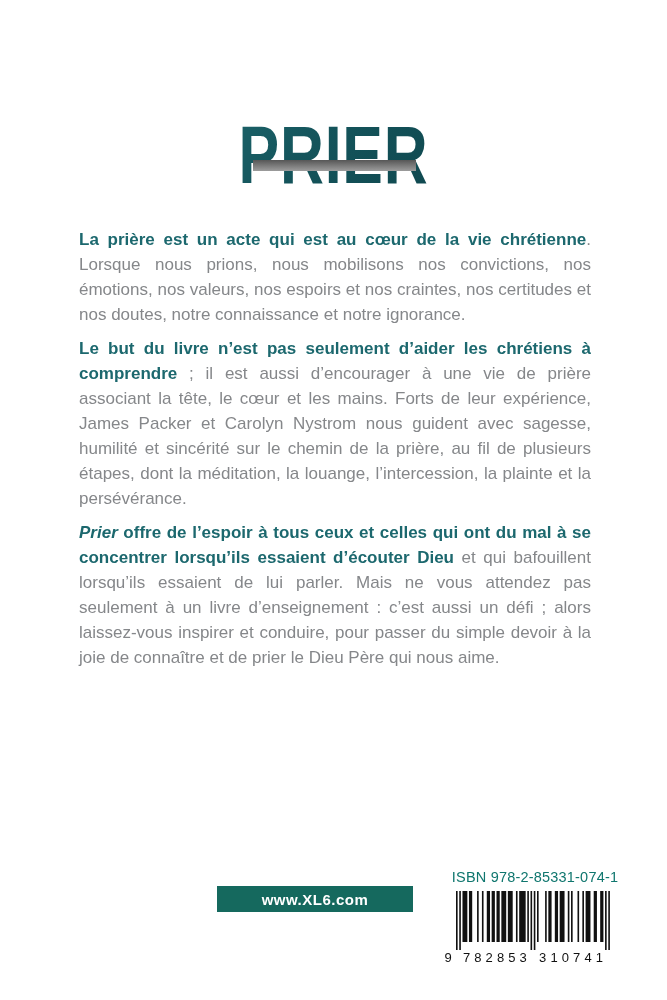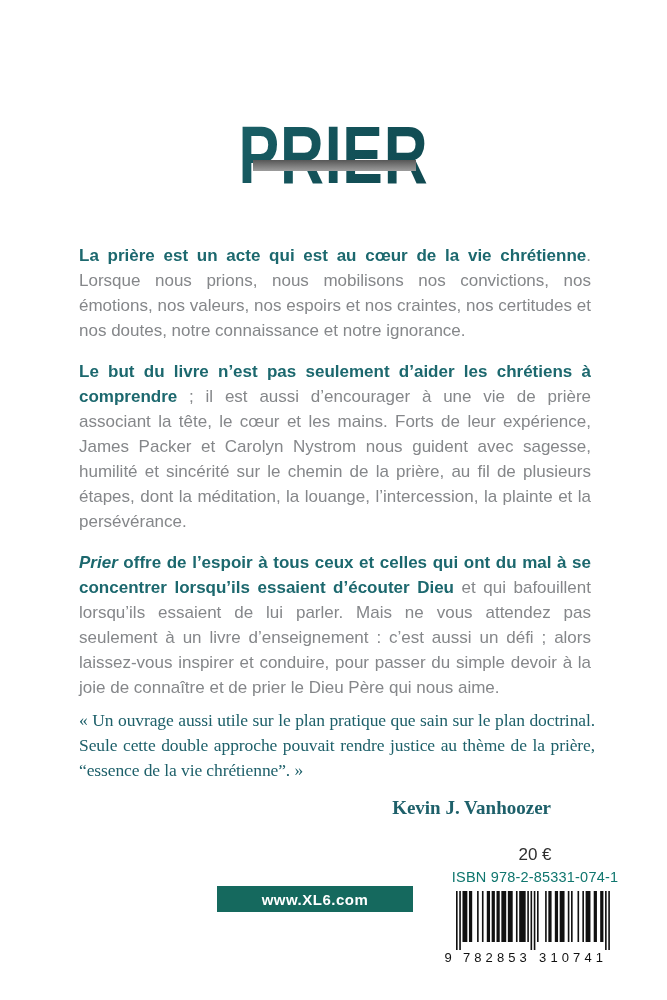--- a/index.html
+++ b/index.html
@@ -20,21 +20,21 @@
   .divider{
     position:absolute;top:160px;left:253px;width:163px;height:11px;
     background:linear-gradient(180deg,#565656,#9d9d9d);
   }
   
   .blurb{
     position:absolute;top:227px;left:79px;width:512px;
     font-size:17px;line-height:25px;text-align:justify;
     color:#85878a;
   }
-  .para{margin:16px 0 9px 0;}
+  .para{margin:0 0 9px 0;}
   .seg-lead{color:#1c686e;font-weight:bold;}
   .seg-italic-lead{color:#1c686e;font-weight:bold;font-style:italic;}
   .seg-body{color:#85878a;}
   
   .quote-block{
     position:absolute;top:708px;left:79px;width:516px;
     font-family:"Liberation Serif",serif;color:#1e606a;
   }
   .quote-text{margin:0;font-size:17.5px;line-height:25px;letter-spacing:-0.1px;text-align:justify;}
   .quote-author{margin:14px 44px 0 0;text-align:right;font-weight:bold;font-size:19px;}
@@ -72,33 +72,28 @@
 
   <h1 class="title">PRIER</h1>
   <div class="divider"></div>
 
   <main class="blurb">
       <p class="para"><span class="seg-lead">La prière est un acte qui est au cœur de la vie chrétienne</span><span class="seg-body">. Lorsque nous prions, nous mobilisons nos convictions, nos émotions, nos valeurs, nos espoirs et nos craintes, nos certitudes et nos doutes, notre connaissance et notre ignorance.</span></p>
       <p class="para"><span class="seg-lead">Le but du livre n’est pas seulement d’aider les chrétiens à comprendre</span><span class="seg-body"> ; il est aussi d’encourager à une vie de prière associant la tête, le cœur et les mains. Forts de leur expérience, James Packer et Carolyn Nystrom nous guident avec sagesse, humilité et sincérité sur le chemin de la prière, au fil de plusieurs étapes, dont la méditation, la louange, l’intercession, la plainte et la persévérance.</span></p>
       <p class="para"><span class="seg-italic-lead">Prier</span><span class="seg-lead"> offre de l’espoir à tous ceux et celles qui ont du mal à se concentrer lorsqu’ils essaient d’écouter Dieu</span><span class="seg-body"> et qui bafouillent lorsqu’ils essaient de lui parler. Mais ne vous attendez pas seulement à un livre d’enseignement : c’est aussi un défi ; alors laissez-vous inspirer et conduire, pour passer du simple devoir à la joie de connaître et de prier le Dieu Père qui nous aime.</span></p>
     </main>
 
-  <section class="quote-block">
-    <p class="quote-text">« Un ouvrage aussi utile sur le plan pratique que sain sur le plan doctrinal. Seule cette double approche pouvait rendre justice au thème de la prière, “essence de la vie chrétienne”. »</p>
-    <p class="quote-author">Kevin J. Vanhoozer</p>
-  </section>
 
 
   <div class="excelsis">
     <div class="xl6-bar">
       <span>www.XL6.com</span>
     </div>
   </div>
 
-  <div class="price">20 €</div>
   <div class="isbn">ISBN 978-2-85331-074-1</div>
   <svg class="barcode" width="172" height="74" viewBox="0 0 172 74">
       <rect x="13.00" y="0" width="1.62" height="59"></rect>
       <rect x="16.24" y="0" width="1.62" height="59"></rect>
       <rect x="19.48" y="0" width="4.86" height="51"></rect>
       <rect x="25.96" y="0" width="3.24" height="51"></rect>
       <rect x="34.06" y="0" width="1.62" height="51"></rect>
       <rect x="38.92" y="0" width="1.62" height="51"></rect>
       <rect x="43.78" y="0" width="3.24" height="51"></rect>
       <rect x="48.64" y="0" width="3.24" height="51"></rect>

